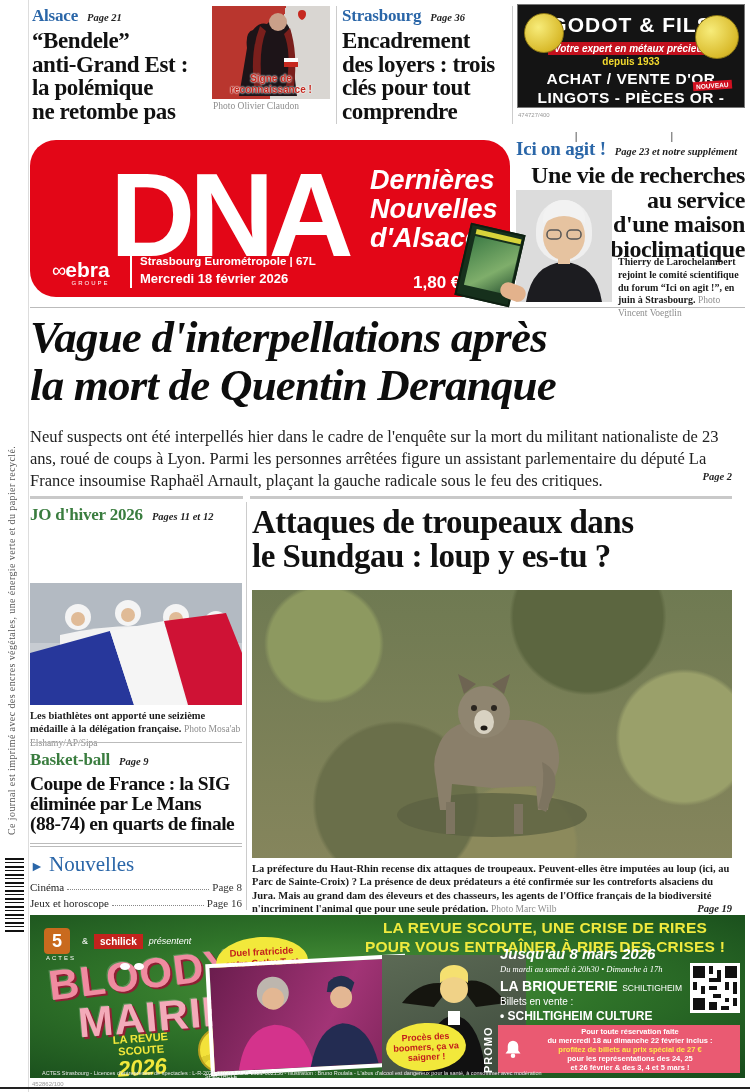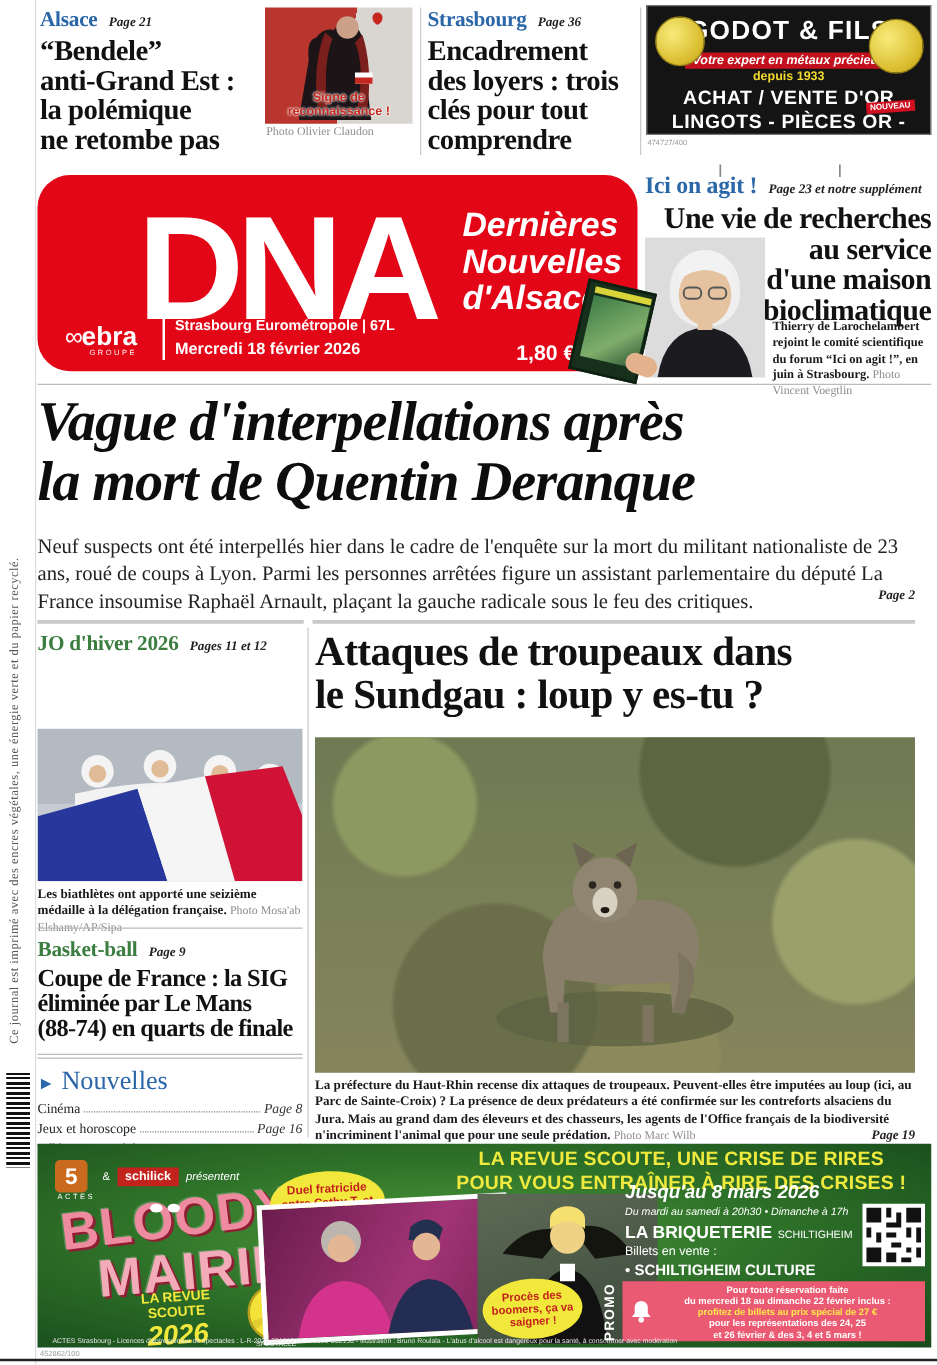--- a/index.html
+++ b/index.html
@@ -47,21 +47,21 @@
   .godot-since { color:#f2d92e; font-weight:700; font-size:10px; }
   .godot-big { font-weight:800; font-size:15.5px; letter-spacing:0.5px; }
   .godot-cities { font-weight:700; font-size:10.5px; display:flex; align-items:center; justify-content:center; gap:6px; }
   .nouveau { background:#d01020; color:#fff; font-size:6.5px; font-weight:800; padding:1px 3px; transform:rotate(-4deg); font-family:"Liberation Sans", sans-serif; }
   .tiny-ref { font-family:"Liberation Sans", sans-serif; font-size:6px; color:#999; }
 
   
   .prat-title { color:#2a66a8; font-size:21px; font-weight:400; }
   .prat-row { display:flex; align-items:flex-end; font-size:11px; color:#222; margin-top:4px; }
   .prat-dots { flex:1; border-bottom:1px dotted #888; margin:0 3px 3px 3px; }
-  .prat-page { font-style:italic; color:#333; }
+  .prat-page { color:#333; }
 
   
   .eco-note { writing-mode:vertical-rl; transform:rotate(180deg); font-size:10px; color:#555; letter-spacing:0.4px; }
   .barcode { background:repeating-linear-gradient(to bottom, #111 0 2px, #fff 2px 4px, #111 4px 5px, #fff 5px 8px); }
 
   
   .show-ad { background:radial-gradient(ellipse at 45% 45%, #4f9a3c 0%, #2f7329 45%, #174a1b 100%); overflow:hidden; }
   .ad-head { color:#f0ea3e; font-family:"Liberation Sans", sans-serif; font-weight:800; font-size:15.5px; line-height:1.25; text-align:center; letter-spacing:0.2px; }
   .bloody { font-family:"Liberation Sans", sans-serif; font-weight:900; color:#ef8ba0;
             text-shadow:2px 2px 0 #8f1f33, -1px -1px 0 #fff3; letter-spacing:1px; }
@@ -383,21 +383,21 @@
         <path d="M58 28 q14 -12 28 0 l0 -8 a14 10 0 0 0 -28 0z" fill="#f5e070"></path>
         <path d="M40 120 q6 -56 32 -60 q26 4 32 60z" fill="#111"></path>
         <rect x="66" y="56" width="12" height="14" fill="#fff"></rect>
       </svg>
     </div>
 
     <div class="abs bubble" style="left:356px; top:108px; width:80px; height:48px; font-size:9px; padding:4px; transform:rotate(-3deg);">Procès des boomers, ça va saigner !</div>
 
     <div class="abs adinfo" style="left:470px; top:30px; width:190px;">
       <div style="font-weight:800; font-size:15px;font-style:italic;">Jusqu'au 8 mars 2026</div>
-      <div style="font-style:italic; font-size:8.5px;">Du mardi au samedi à 20h30 • Dimanche à 17h</div>
+      <div style="font-style:italic; font-size:8.5px;font-family:Liberation Serif, serif;">Du mardi au samedi à 20h30 • Dimanche à 17h</div>
       <div style="margin-top:2px;"><span style="font-weight:800; font-size:14px;">LA BRIQUETERIE</span>
         <span style="font-size:8.5px;">SCHILTIGHEIM</span></div>
       <div style="font-size:10px;">Billets en vente :</div>
       <div style="font-weight:800; font-size:12px;">• SCHILTIGHEIM CULTURE</div>
       <div style="font-size:8.5px;">billetterie.ville-schiltigheim.fr</div>
       <div style="font-size:8.5px;">tél. 03 88 83 84 85</div>
       <div style="font-weight:700; font-size:8.5px;">• FNAC et points de vente associés</div>
     </div>
 
     <div class="abs" style="left:660px; top:48px; width:50px; height:50px; background:#fff; padding:3px;">

